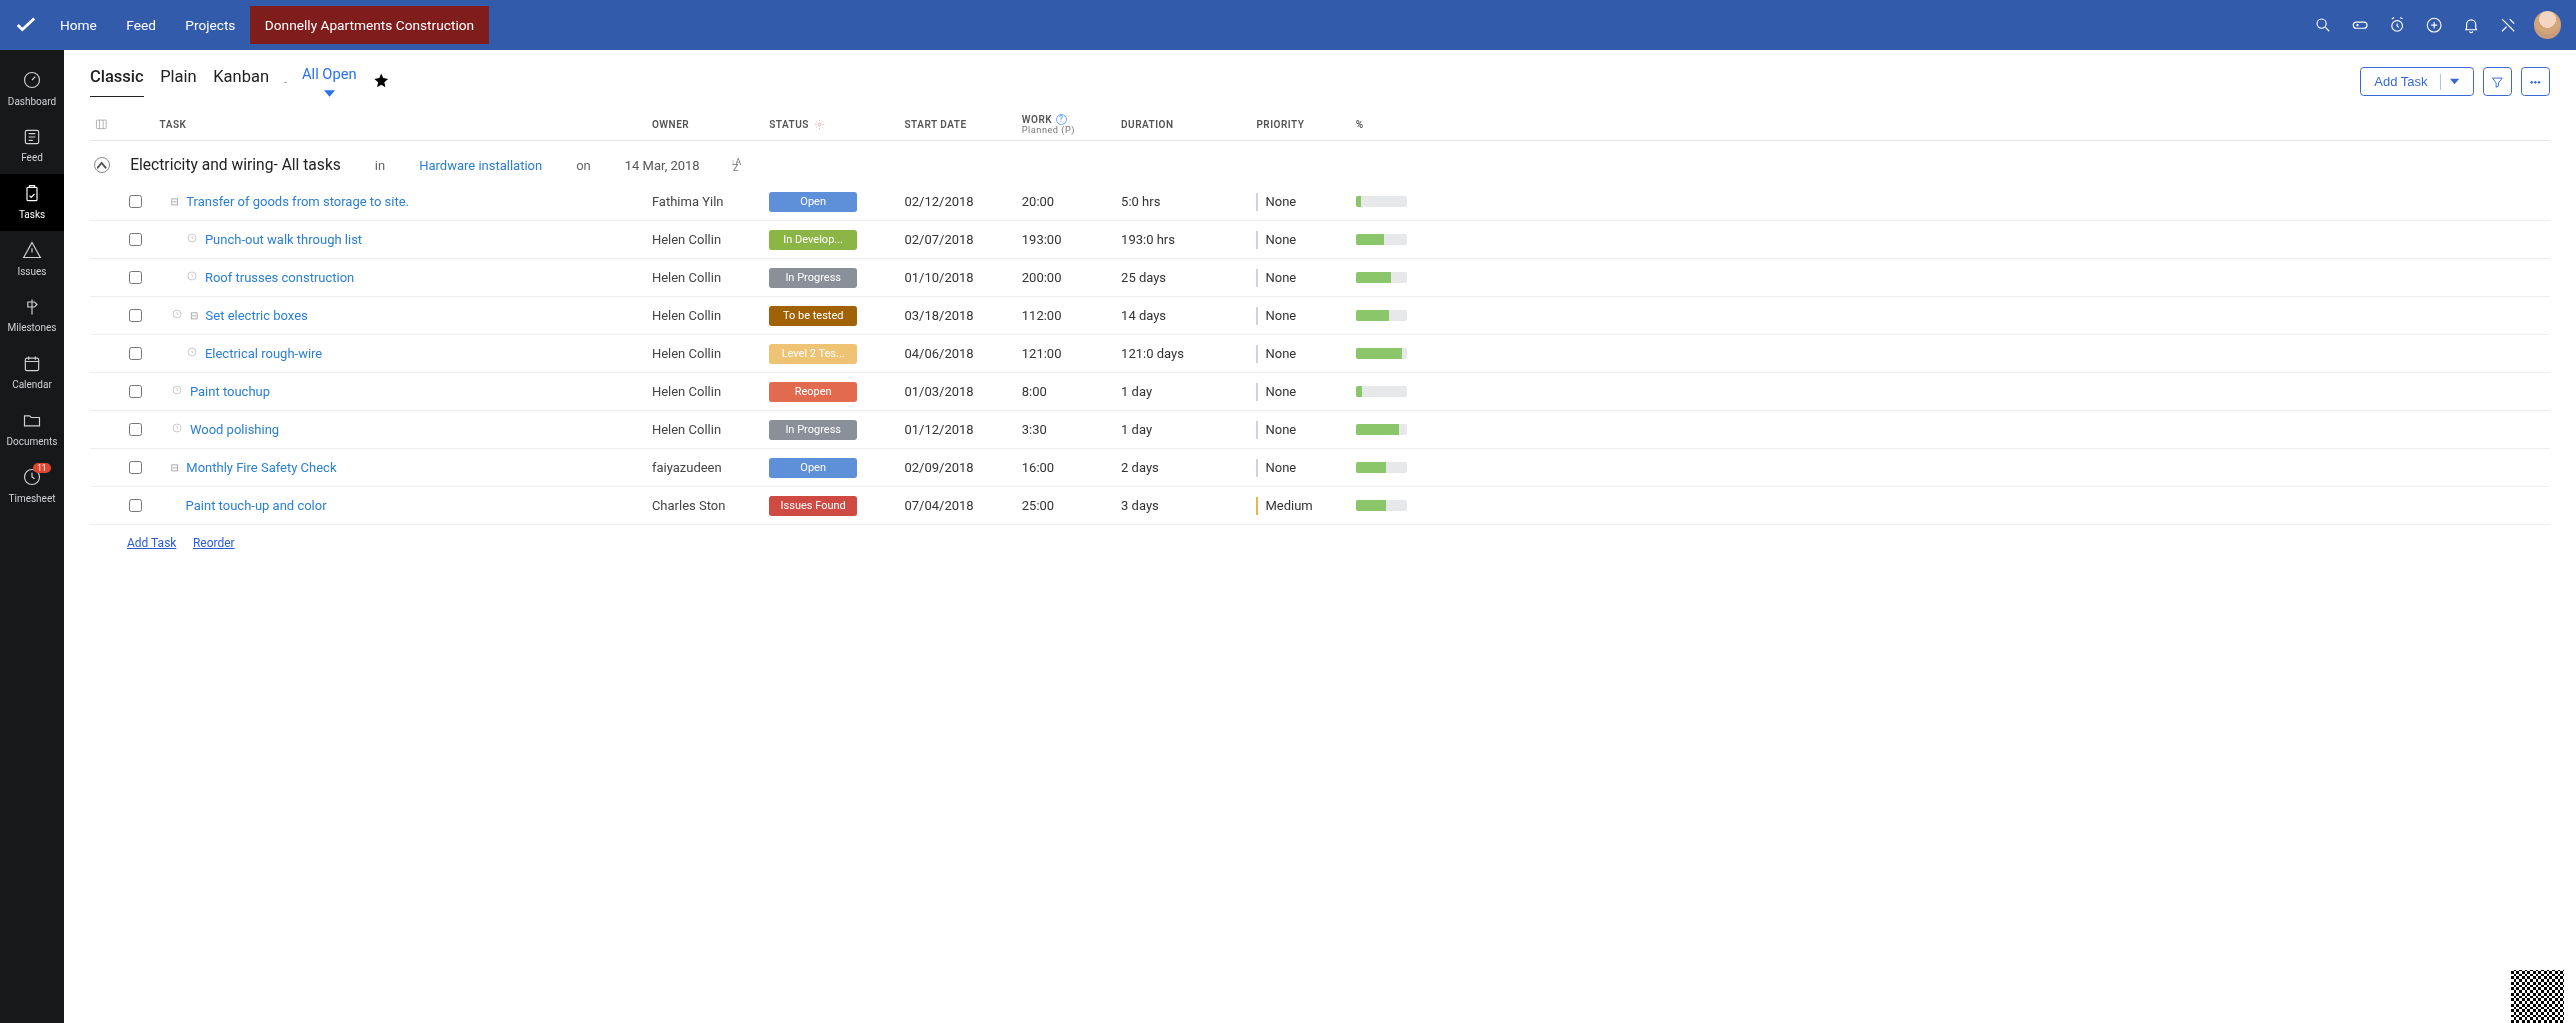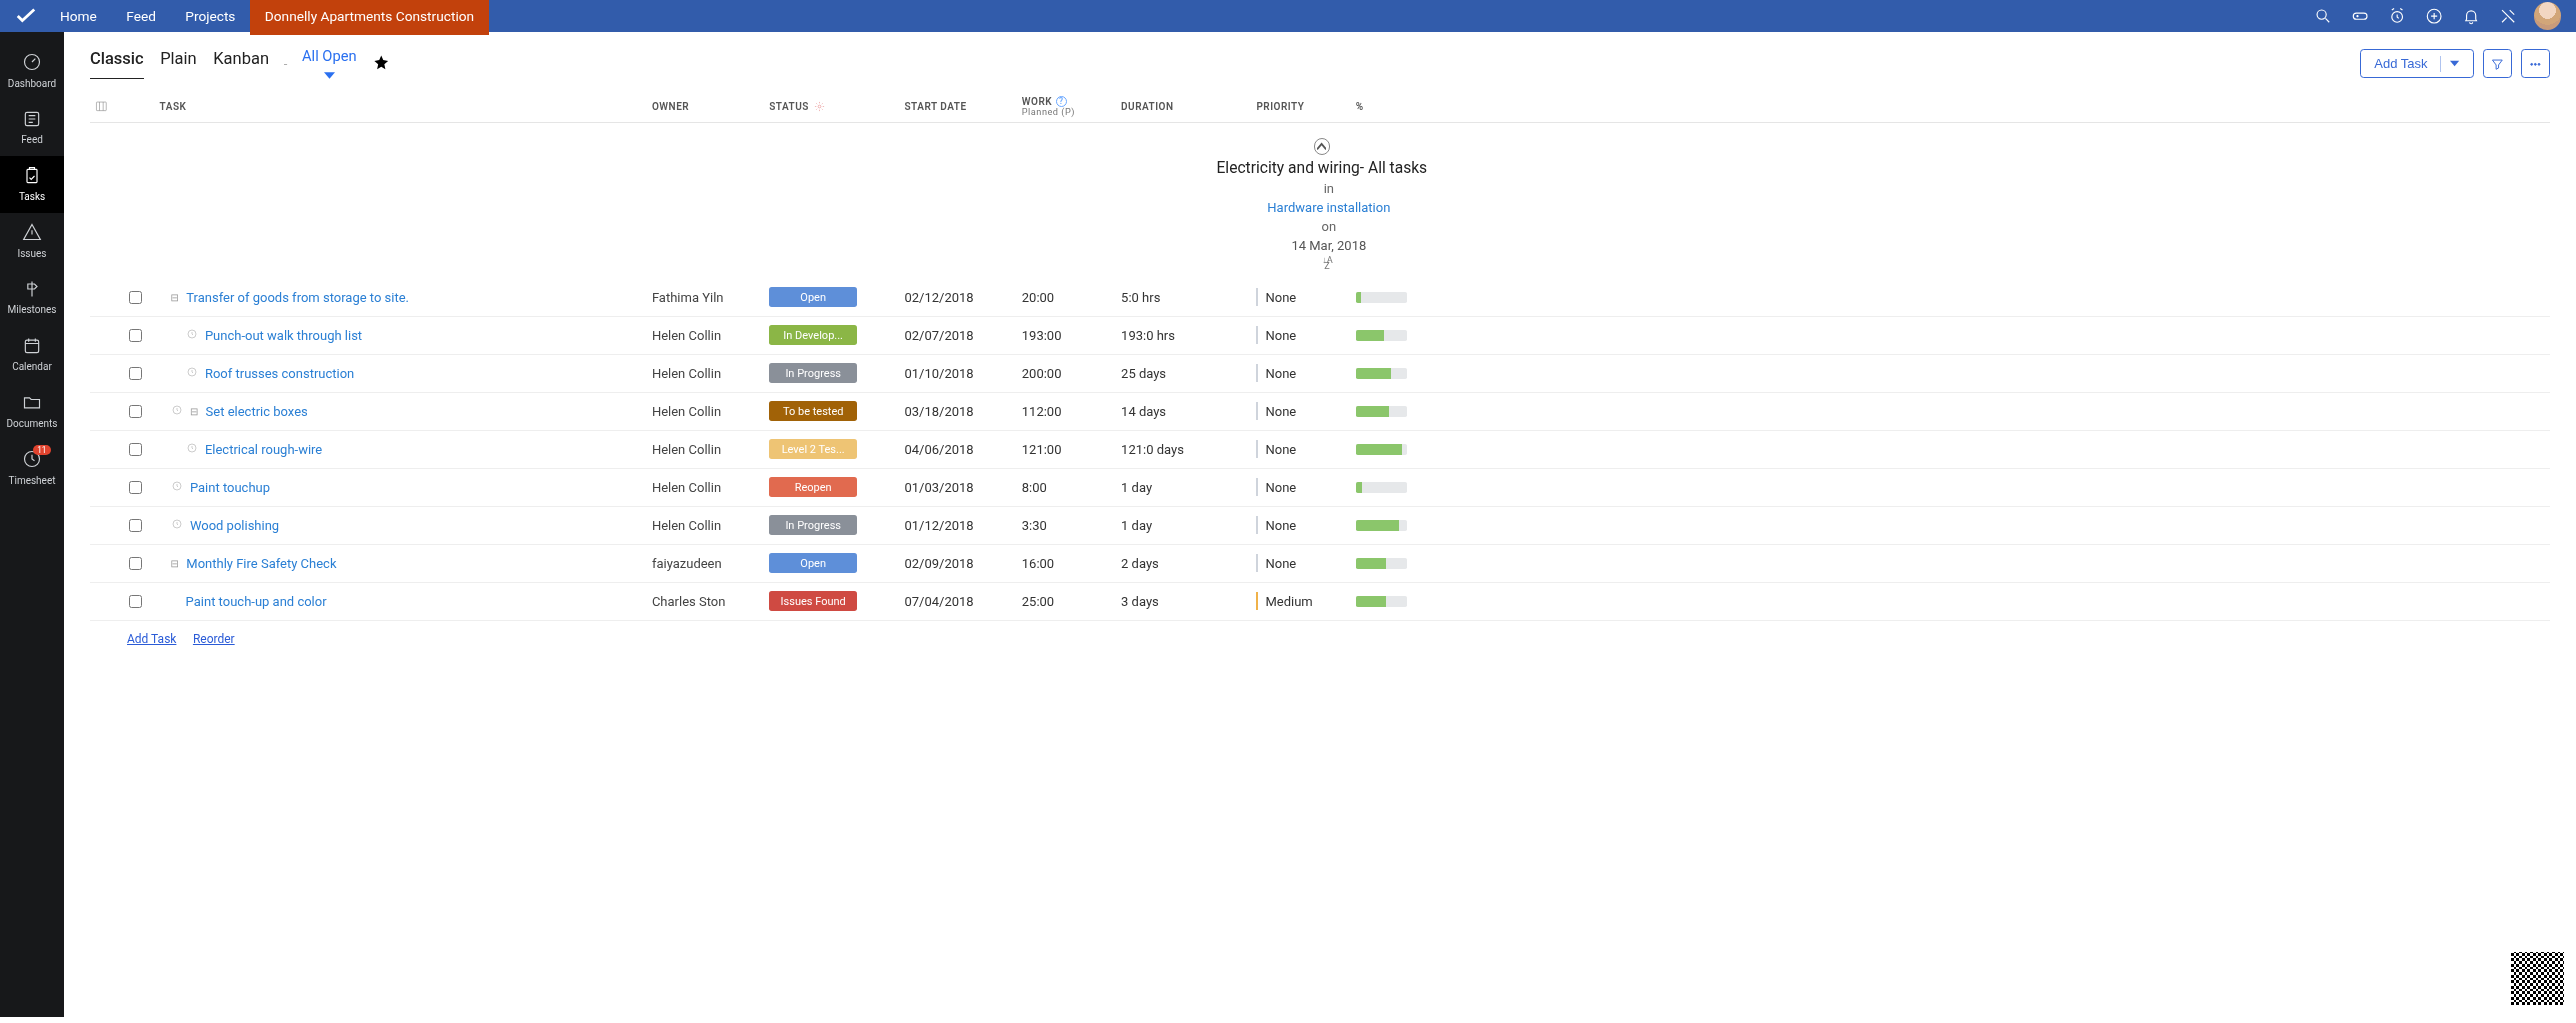--- a/index.html
+++ b/index.html
@@ -1,30 +1,30 @@
 <!DOCTYPE html>
 <html style="font-size:14.7px"><head>
 <meta charset="utf-8">
 <style>
 * { box-sizing: border-box; margin: 0; padding: 0; }
 body { font-family: -apple-system, "Segoe UI", Roboto, sans-serif; font-size: 13px; color: #333; background: #fff; }
 
 
 .topnav {
-  display: flex; align-items: center; height: 32px;
+  display: flex; align-items: center; height: 50px;
   background: #325cab; color: #fff; padding: 0 7.3px;
 }
 .topnav .logo { width: 38px; display:flex; align-items:center; justify-content:center; }
 .topnav .logo svg { width: 22px; height: 22px; stroke:#fff; }
 .topnav .nav-items { display:flex; align-items:stretch; height:38px; }
 .topnav .nav-item {
   display:flex; align-items:center; padding: 0 14.7px; cursor:pointer;
   color:#fff; font-size:13.7px;
 }
-.topnav .nav-item.active { background:#c2410c; }
+.topnav .nav-item.active { background:#7f1d1d; }
 .topnav .spacer { flex:1; }
 .topnav .icon-btn {
   width:37px; height:38px; display:flex; align-items:center; justify-content:center;
   cursor:pointer;
 }
 .topnav .icon-btn svg { width:18.3px; height:18.3px; stroke:#fff; fill:none; stroke-width:1.5; }
 .topnav .avatar { width:27.5px; height:27.5px; border-radius:50%; background: radial-gradient(circle at 50% 30%, #f2d6c2 0 35%, #d2a679 36% 60%, #c89b7b 60% 100%); margin:0 7.3px; }
 
 
 .layout { display:flex; height: calc(100vh - 38px); min-height: 531px; }
@@ -90,22 +90,22 @@
 .thead .th.work { text-transform:none; display:flex; flex-direction:column; line-height:1.1; }
 .thead .th.work .sub { font-size:9.2px; color:#777; font-weight:400; }
 .thead .th.work .top { display:flex; align-items:center; gap:3.7px; }
 .thead .th.work .q { width:11px; height:11px; border-radius:50%; border:0.9px solid #6aa8ff; color:#6aa8ff; font-size:8.2px; display:inline-flex; align-items:center; justify-content:center; }
 .thead .settings-icon { display:flex; align-items:center; justify-content:center; }
 .thead .settings-icon svg { width:14.7px; height:14.7px; stroke:#888; fill:none; }
 .thead .status-th { display:flex; align-items:center; gap:5.5px; }
 .thead .status-th .gear { width:11px; height:11px; }
 
 .group-row {
-  display:flex; align-items:center; gap:4px; padding:14.7px 0 9.2px 3.7px;
-  font-size:15.6px; color:#222;flex-direction:column;
+  display:flex; align-items:center; gap:20px; padding:14.7px 0 9.2px 3.7px;
+  font-size:15.6px; color:#222;
 }
 .group-row .chev { width:16.5px; height:16.5px; border:0.9px solid #888; border-radius:50%; display:flex; align-items:center; justify-content:center; cursor:pointer; }
 .group-row .chev svg { width:9.2px; height:9.2px; stroke:#555; fill:none; stroke-width:2; }
 .group-row .in { color:#666; font-size:13px; margin-left:14px; }
 .group-row .link { color:#2a7fd4; }
 .group-row .date { color:#555; }
 .group-row .sort { margin-left:11px; font-size:9.2px; color:#777; cursor:pointer; display:flex; flex-direction:column; line-height:.7; }
 
 .trow {
   display:grid; grid-template-columns: 22px 33px 485px 110px 128px 110px 92px 128px 92px 82px;

